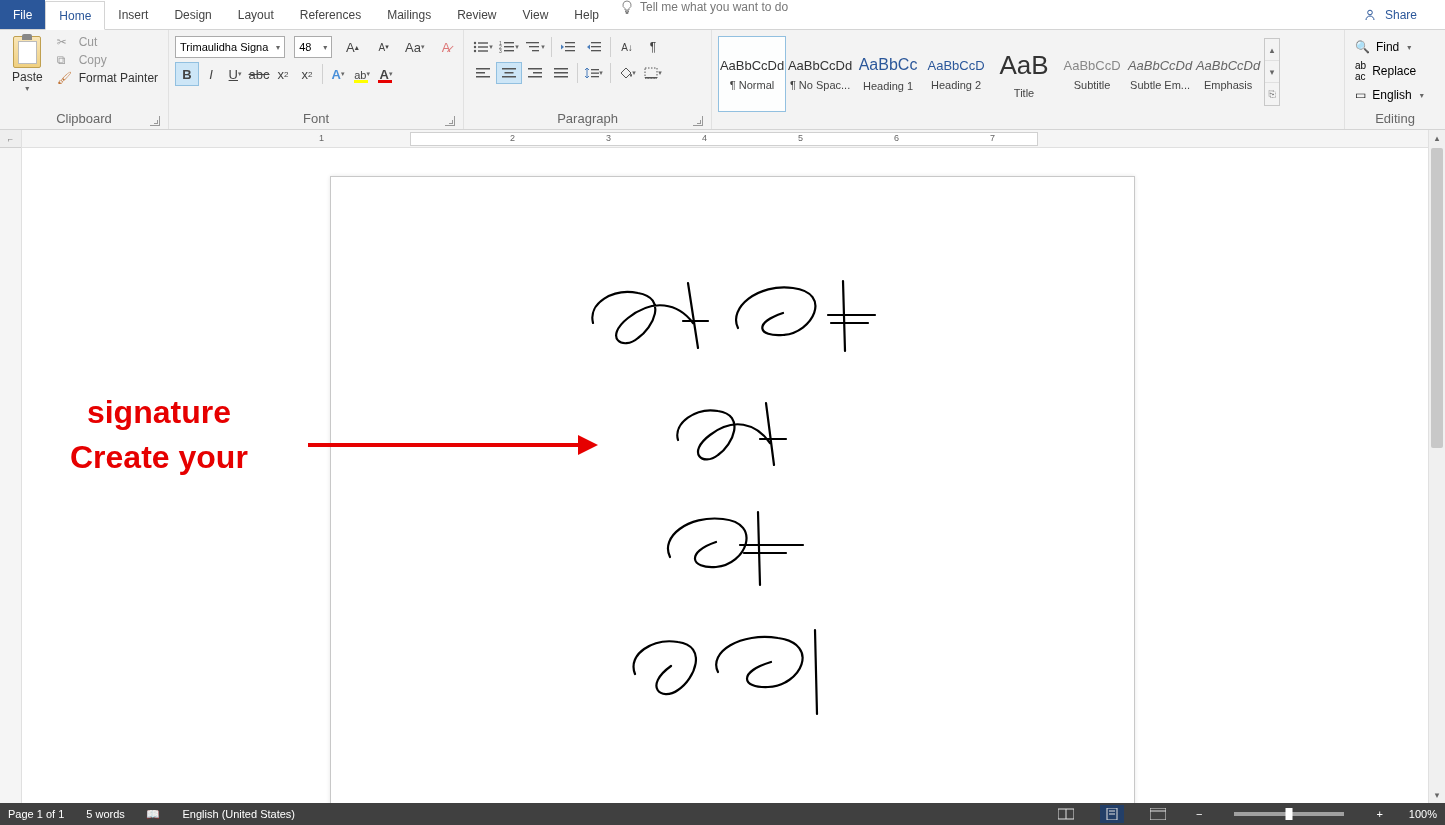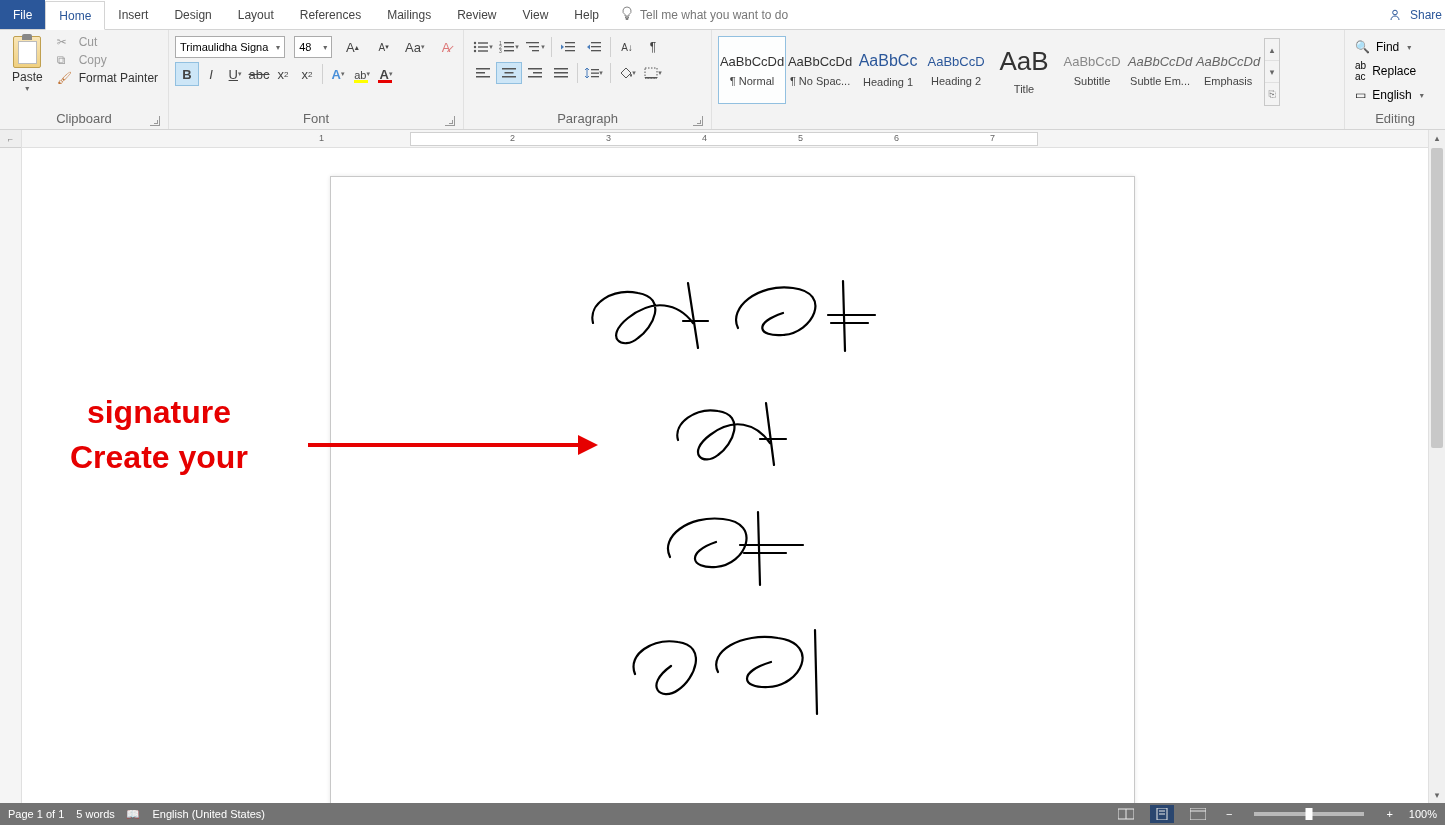--- a/index.html
+++ b/index.html
@@ -1,25 +1,25 @@
 <!DOCTYPE html>
 <html><head>
 <meta charset="utf-8">
 <style>
 * { margin: 0; padding: 0; box-sizing: border-box; font-family: "Segoe UI", Tahoma, sans-serif; }
 body { background: #fff; overflow: hidden; width: 1445px; height: 825px; position: relative; }
 
 
-.menubar { display: flex; align-items: center; background: #fff; border-bottom: 1px solid #d4d4d4; height: 30px; font-size: 12px; position: relative; }
+.menubar { display: flex; background: #fff; border-bottom: 1px solid #d4d4d4; height: 30px; font-size: 12px; position: relative; }
 .menubar .tab { padding: 0 13px; height: 100%; display: flex; align-items: center; cursor: pointer; color: #444; }
 .menubar .tab.file { background: #2b579a; color: #fff; font-weight: 400; }
 .menubar .tab.active { color: #2b579a; border: 1px solid #d4d4d4; border-bottom: 1px solid #fff; background: #fff; position: relative; top: 1px; }
 .menubar .tell-icon { margin-left: 8px; margin-right: 6px; color: #666; }
 .menubar .tell { color: #777; }
-.menubar .share { margin-left: auto; margin-right: 3px; color: #2b579a; display: flex; align-items: center; gap: 8px; }
+.menubar .share { margin-left: auto; margin-right: 28px; color: #2b579a; display: flex; align-items: center; gap: 8px; }
 
 
 .ribbon { display: flex; background: #f3f3f3; border-bottom: 1px solid #d4d4d4; height: 100px; }
 .ribbon-group { border-right: 1px solid #e1e1e1; padding: 4px 6px 0 6px; display: flex; flex-direction: column; justify-content: space-between; }
 .ribbon-group .group-body { flex: 1; display: flex; }
 .ribbon-group .group-label { text-align: center; font-size: 13px; color: #666; padding: 2px 0 3px; position: relative; }
 .ribbon-group .dialog-launcher { position: absolute; right: 2px; bottom: 3px; width: 10px; height: 10px; border: 1px solid #999; border-top: none; border-left: none; }
 .ribbon-group .dialog-launcher::after { content: ""; position: absolute; right: 1px; bottom: 1px; width: 3px; height: 3px; border-right: 1px solid #999; border-bottom: 1px solid #999; }
 
 
@@ -51,21 +51,21 @@
 .sep { width: 1px; height: 20px; background: #d0d0d0; margin: 0 3px; }
 .color-bar { position: absolute; bottom: 3px; left: 4px; right: 6px; height: 3px; }
 
 
 .para-body { display: flex; flex-direction: column; gap: 4px; padding-top: 2px; }
 .para-row { display: flex; gap: 0; align-items: center; }
 .para-row .sq-btn { width: 26px; height: 22px; font-size: 12px; }
 
 
 .styles-body { display: flex; align-items: flex-start; gap: 0; padding-top: 2px; position: relative; }
-.style-item { width: 68px; height: 68px; display: flex; flex-direction: column; align-items: center; justify-content: center; border: 1px solid transparent; font-size: 11px; cursor: pointer; }
+.style-item { width: 68px; height: 76px; display: flex; flex-direction: column; align-items: center; justify-content: center; border: 1px solid transparent; font-size: 11px; cursor: pointer; }
 .style-item.selected { border: 1px solid #92c0e0; background: #fdfefe; }
 .style-preview { font-size: 13px; color: #333; margin-bottom: 6px; }
 .style-preview.blue { color: #2b579a; }
 .style-preview.big { font-size: 22px; }
 .style-preview.italic { font-style: italic; color: #666; }
 .style-name { font-size: 11px; color: #444; white-space: nowrap; overflow: hidden; text-overflow: ellipsis; max-width: 64px; }
 .style-item.title .style-preview { font-size: 26px; }
 .styles-more { width: 16px; display: flex; flex-direction: column; border: 1px solid #c8c8c8; margin-left: 2px; margin-top: 2px; }
 .styles-more div { height: 22px; display: flex; align-items: center; justify-content: center; font-size: 9px; color: #666; border-bottom: 1px solid #e0e0e0; }
 .styles-more div:last-child { border-bottom: none; }
@@ -89,21 +89,21 @@
 .page { position: absolute; left: 308px; top: 28px; width: 805px; height: 1040px; background: #fff; border: 1px solid #c8c8c8; box-shadow: 0 0 4px rgba(0,0,0,0.1); }
 .page-content { padding: 96px 96px; }
 .sig-line { text-align: center; margin-bottom: 28px; }
 .sig-line svg { display: inline-block; }
 
 .vscroll { width: 17px; background: #f0f0f0; border-left: 1px solid #e0e0e0; position: relative; }
 .vscroll .thumb { position: absolute; top: 18px; left: 2px; right: 2px; height: 300px; background: #c8c8c8; border-radius: 2px; }
 .vscroll .arr { height: 16px; display:flex; align-items:center; justify-content:center; font-size:9px; color:#666; }
 
 
-.statusbar { position: absolute; bottom: 0; left: 0; right: 0; height: 22px; background: #737373; color: #fff; display: flex; align-items: center; font-size: 11px; padding: 0 8px; gap: 12px; }
+.statusbar { position: absolute; bottom: 0; left: 0; right: 0; height: 22px; background: #404040; color: #fff; display: flex; align-items: center; font-size: 11px; padding: 0 8px; gap: 22px; }
 .statusbar .spacer { flex: 1; }
 .statusbar .view-btn { width: 24px; height: 18px; display: flex; align-items: center; justify-content: center; opacity: 0.85; }
 .statusbar .view-btn.active { background: #1e3f6f; }
 .zoom-slider { width: 110px; height: 4px; background: rgba(255,255,255,0.5); position: relative; margin: 0 6px; }
 .zoom-slider .knob { position: absolute; left: 50%; top: -4px; width: 7px; height: 12px; background: #fff; transform: translateX(-50%); }
 
 
 .annotation { position: absolute; left: 70px; top: 390px; color: #e60000; font-family: "Segoe Script", "Comic Sans MS", cursive; font-size: 32px; font-weight: 600; line-height: 1.4; pointer-events: none; z-index: 50; }
 .arrow { position: absolute; left: 308px; top: 430px; z-index: 50; pointer-events: none; }
 </style>

